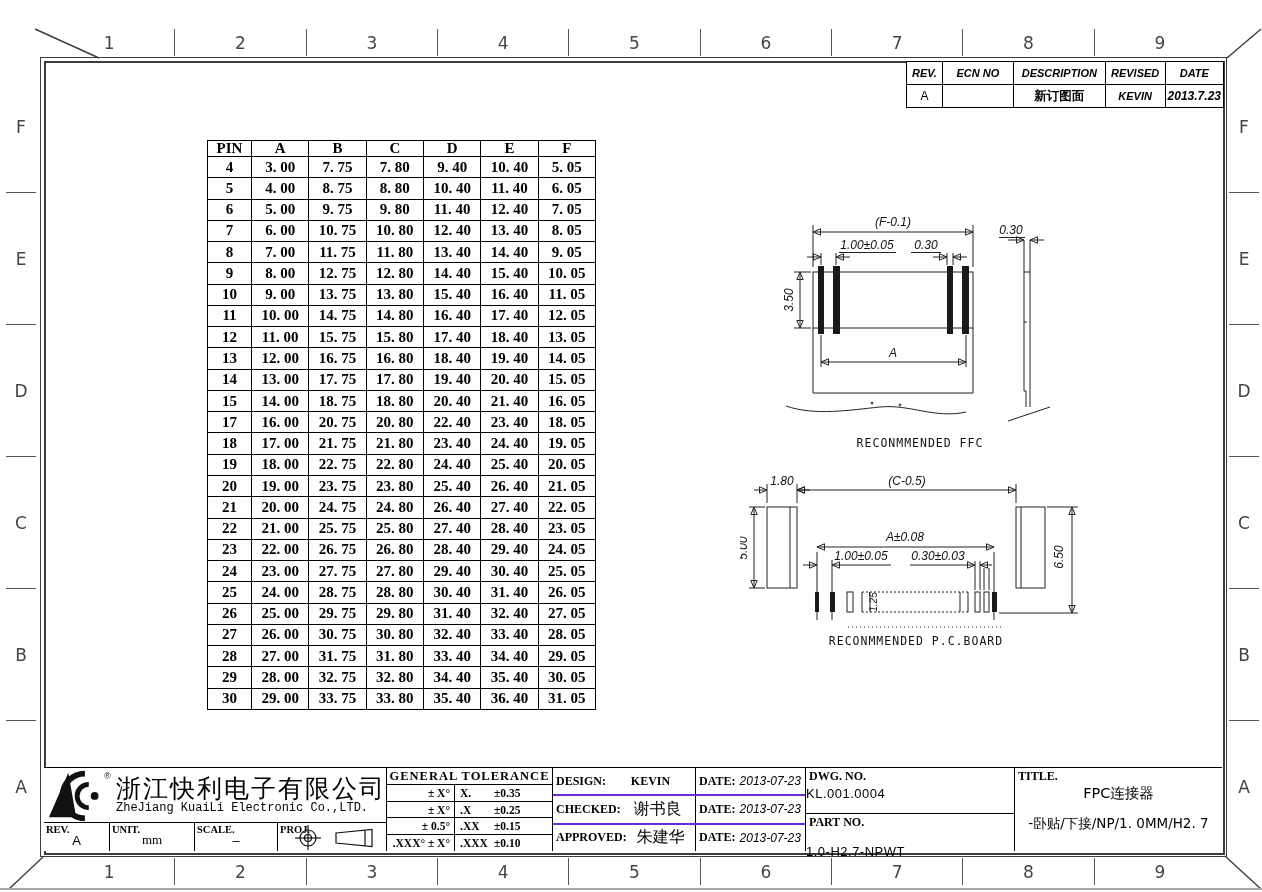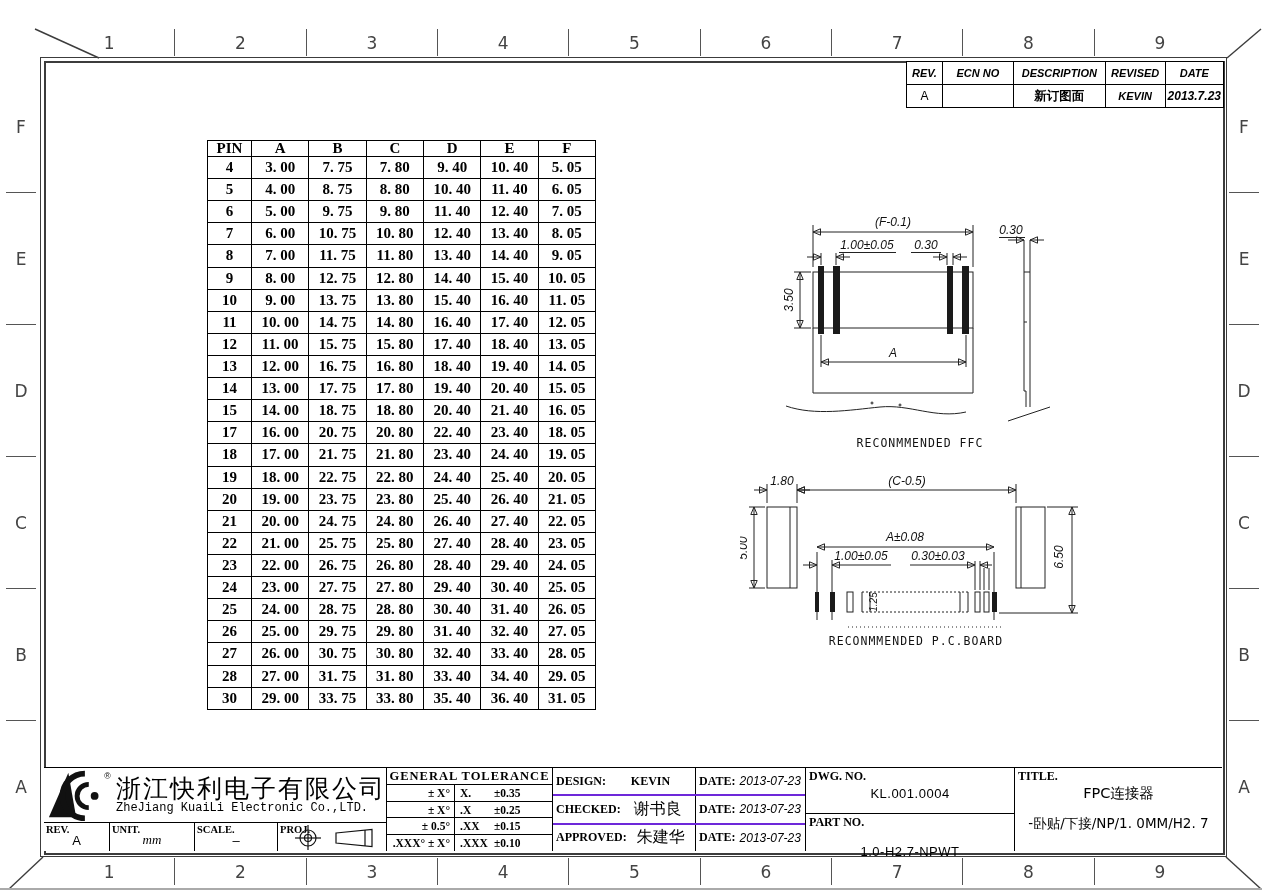--- a/index.html
+++ b/index.html
@@ -45,21 +45,21 @@
   .tb:last-child{border-right:none}
   .tb-company{width:343px}
   .company-top{height:55px;border-bottom:1px solid #000;display:flex;align-items:center;box-sizing:border-box;padding-left:2px}
   .company-cn{font-family:"DejaVu Sans",sans-serif;font-size:25px;letter-spacing:2px;white-space:nowrap;line-height:1}
   .company-en{font-family:"Liberation Mono",monospace;font-size:12px;white-space:nowrap}
   .company-bottom{height:28px;display:flex}
   .mini{border-right:1px solid #000;position:relative;box-sizing:border-box;height:100%}
   .mini:last-child{border-right:none}
   .mlbl{position:absolute;top:1px;left:2px;font:bold 10.5px "Liberation Serif",serif}
   .mval{position:absolute;bottom:3px;left:0;width:100%;text-align:center;font-size:13px}
-  .mval.ital{font-style:italic;font-family:"Liberation Serif",serif}
+  .mval.ital{font-family:"Liberation Serif",serif}
   .proj-svg{position:absolute;right:4px;bottom:1px}
   
   .tb-tol{width:166px;font-family:"Liberation Serif",serif}
   .tol-head{height:16px;border-bottom:0;display:flex;align-items:center;justify-content:center;
             font:bold 12.5px "Liberation Serif",serif;letter-spacing:1px}
   .tol-row{display:flex;height:16.7px;border-top:1px solid #000;align-items:center;font:bold 11.5px "Liberation Serif",serif;box-sizing:border-box}
   .tol-a{width:68px;height:100%;display:flex;align-items:center;justify-content:flex-end;padding-right:4px;
          border-right:1px solid #000;box-sizing:border-box}
   .tol-b{margin-left:5px;width:34px}
   .tol-c{flex:1;text-align:left;padding-right:8px}
@@ -70,21 +70,21 @@
   .d-left{width:143px;border-right:1px solid #000;box-sizing:border-box;display:flex;align-items:center}
   .d-right{flex:1;display:flex;align-items:center}
   .dlbl{font:bold 12px "Liberation Serif",serif;padding-left:3px;white-space:nowrap}
   .dval{flex:1;text-align:center;font:bold 12px "Liberation Serif",serif}
   .dval.cjk{font-weight:normal;font-family:Liberation Sans, sans-serif;font-size:16px}
   .dval.date{font:italic 12px "Liberation Sans",sans-serif}
   
   .tb-dwg{width:209px}
   .dwg-top{height:46px;border-bottom:1px solid #000;position:relative;box-sizing:border-box}
   .dwg-bot{height:37px;position:relative}
-  .dwg-val{position:absolute;left:0;width:100%;text-align:center;font-size:13px;letter-spacing:.5px}
+  .dwg-val{position:absolute;left:0;width:100%;text-align:left;font-size:13px;letter-spacing:.5px}
   .dwg-top .dwg-val{top:18px}
   .dwg-bot .dwg-val{top:30px}
   .corner-lbl{position:absolute;top:1px;left:3px;font:bold 12px "Liberation Serif",serif}
   
   .tb-title{flex:1}
   .t1{margin-top:16px;text-align:center;font-family:"DejaVu Sans",sans-serif;font-size:14.5px}
   .t2{margin-top:12px;text-align:center;font-family:"DejaVu Sans",sans-serif;font-size:13.5px;white-space:nowrap}
 </style>
 </head>
 <body>
@@ -400,20 +400,29 @@
           <td>28. 05</td>
         </tr>
         <tr>
           <td>28</td>
           <td>27. 00</td>
           <td>31. 75</td>
           <td>31. 80</td>
           <td>33. 40</td>
           <td>34. 40</td>
           <td>29. 05</td>
+        </tr>
+        <tr>
+          <td>29</td>
+          <td>28. 00</td>
+          <td>32. 75</td>
+          <td>32. 80</td>
+          <td>34. 40</td>
+          <td>35. 40</td>
+          <td>30. 05</td>
         </tr>
         <tr>
           <td>30</td>
           <td>29. 00</td>
           <td>33. 75</td>
           <td>33. 80</td>
           <td>35. 40</td>
           <td>36. 40</td>
           <td>31. 05</td>
         </tr>

